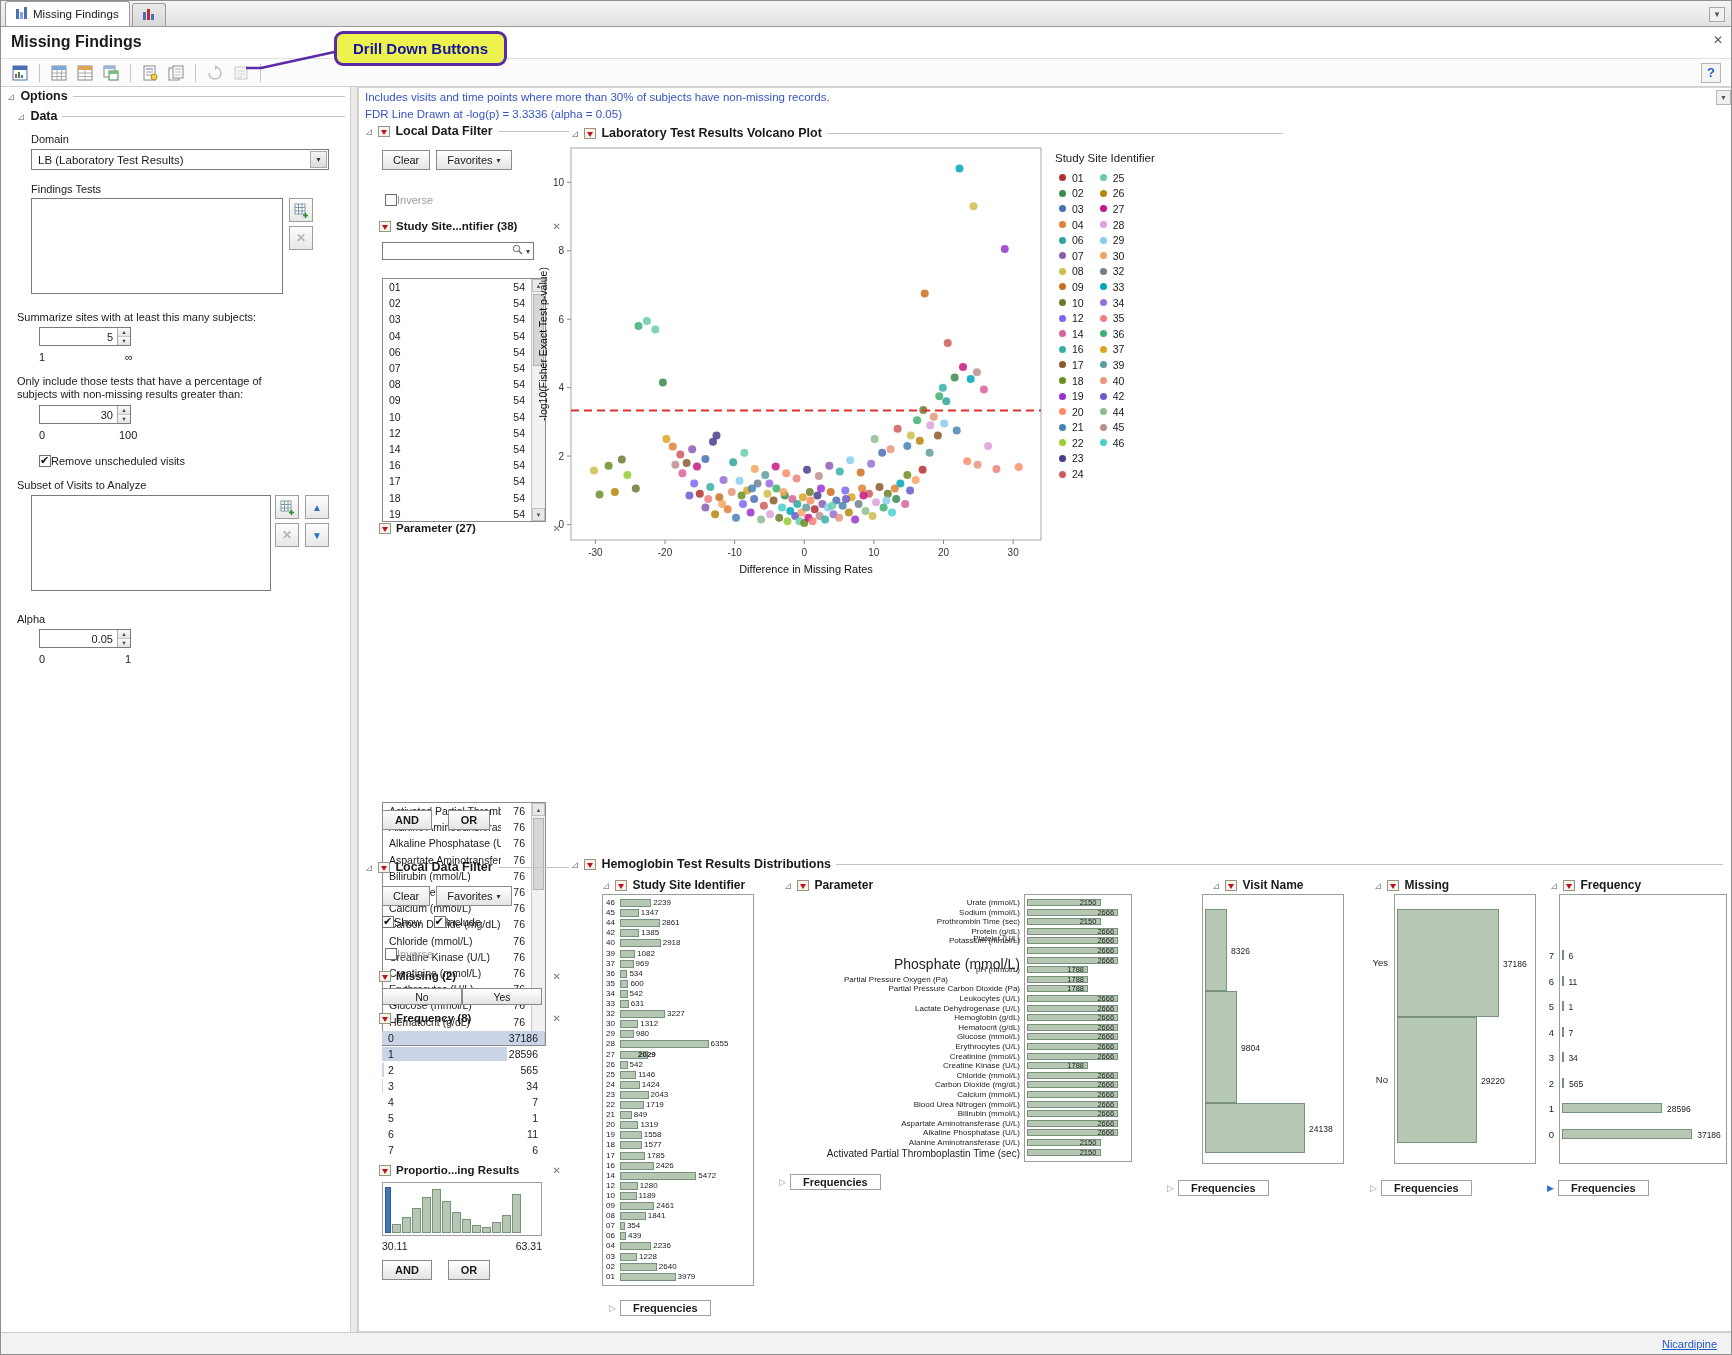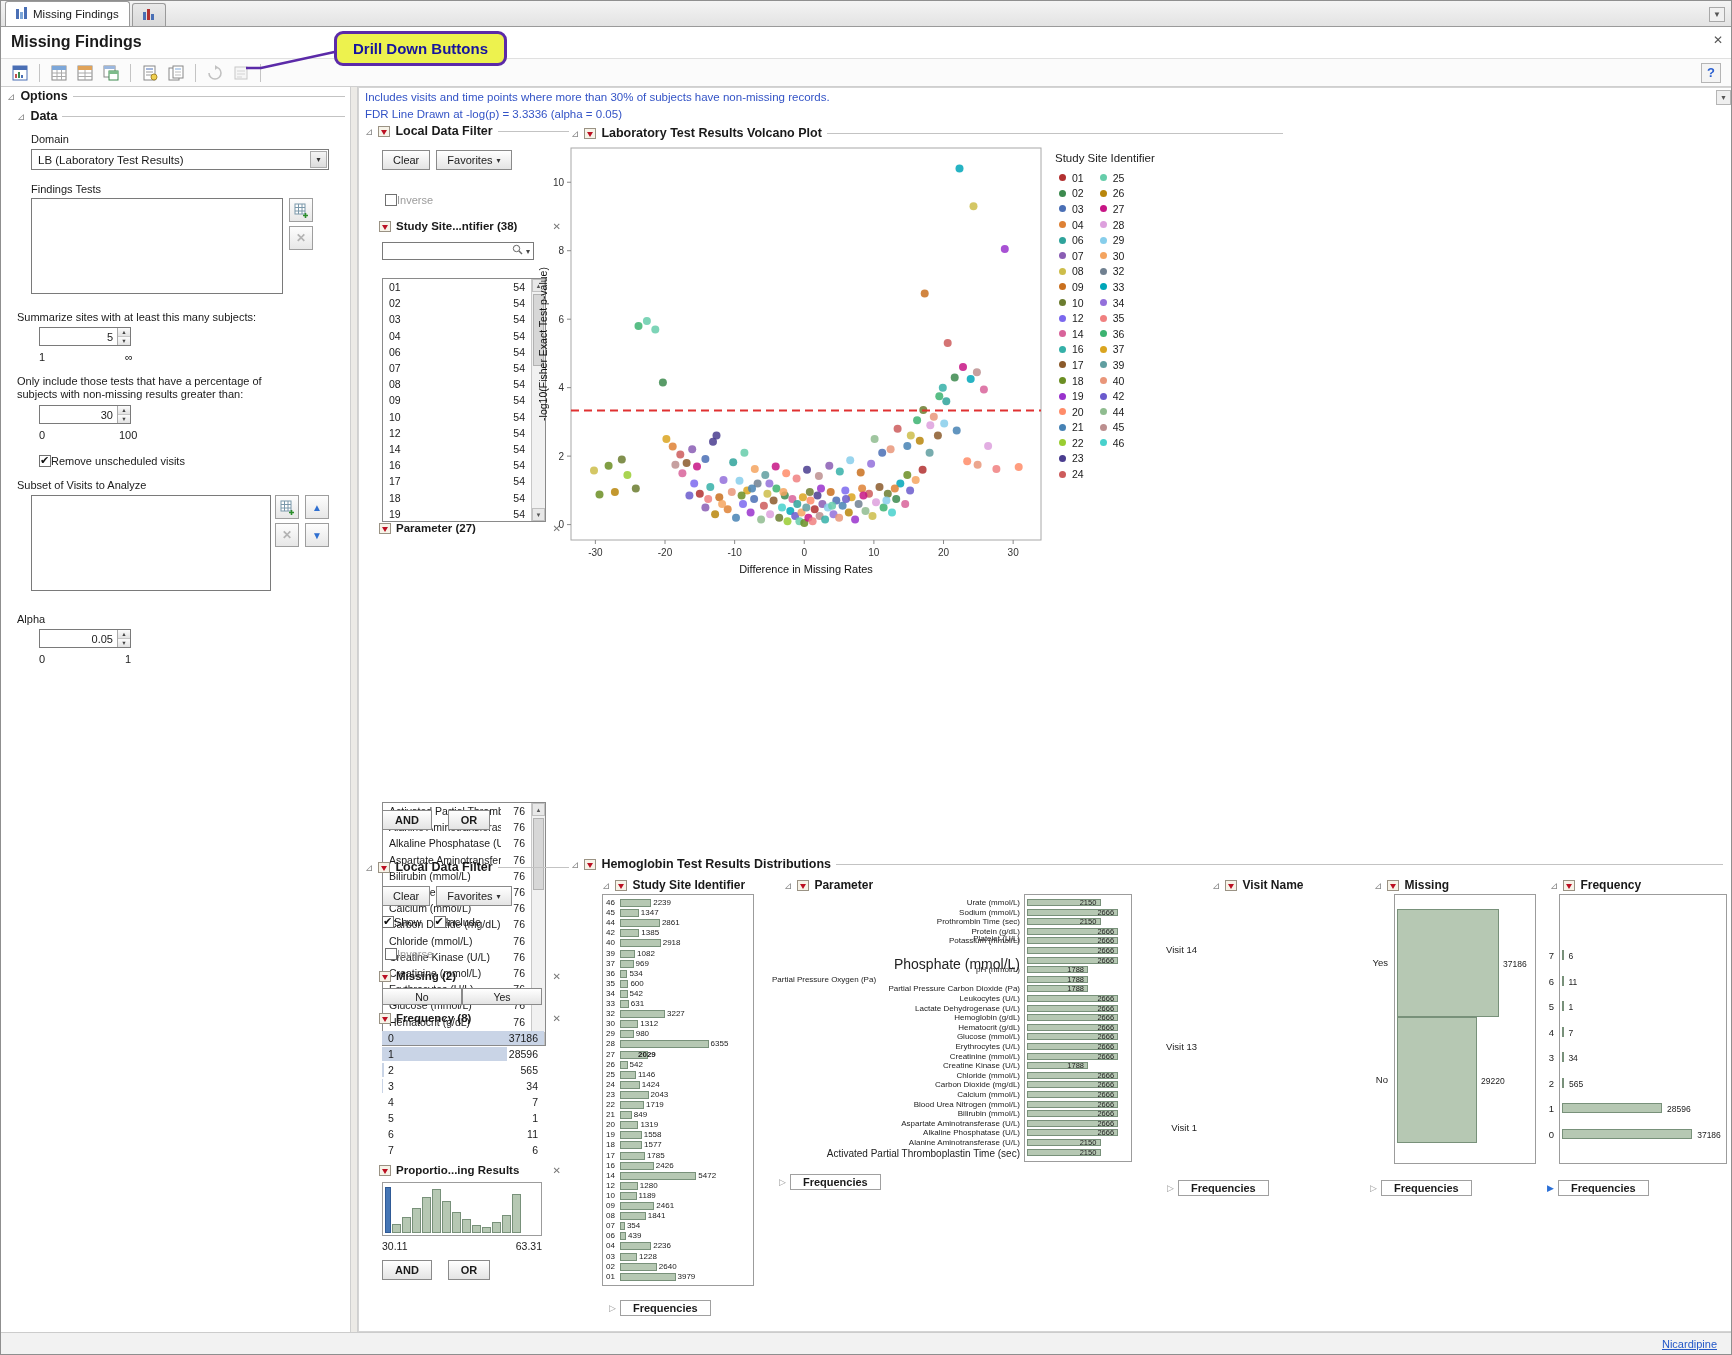--- a/index.html
+++ b/index.html
@@ -1075,21 +1075,21 @@
   </div>
   <div id="param-labels" class="abs" style="left:413px;top:806px;width:250px;height:268px">
       <div class="clabel" style="left: 0px; width: 248px; top: 4px; text-align: right; font-size: 8px;">Urate (mmol/L)</div>
       <div class="clabel" style="left: 0px; width: 248px; top: 13.6px; text-align: right; font-size: 8px;">Sodium (mmol/L)</div>
       <div class="clabel" style="left: 0px; width: 248px; top: 23.2px; text-align: right; font-size: 8px;">Prothrombin Time (sec)</div>
       <div class="clabel" style="left: 0px; width: 248px; top: 32.8px; text-align: right; font-size: 8px;">Protein (g/dL)</div>
       <div class="clabel" style="left: 0px; width: 248px; top: 42.4px; text-align: right; font-size: 8px;">Potassium (mmol/L)</div>
       <div class="clabel" style="left: 0px; width: 248px; top: 40px; text-align: right; font-size: 8px;">Platelet (U/L)</div>
       <div class="clabel" style="left: 0px; width: 248px; top: 61.6px; text-align: right; font-size: 14px;">Phosphate (mmol/L)</div>
       <div class="clabel" style="left: 0px; width: 248px; top: 71.2px; text-align: right; font-size: 8px;">pH (mmol/L)</div>
-      <div class="clabel" style="left: 0px; width: 248px; top: 80.8px; text-align: left; font-size: 8px;">Partial Pressure Oxygen (Pa)</div>
+      <div class="clabel" style="left: 0px; width: 248px; top: 80.8px; text-align: center; font-size: 8px;">Partial Pressure Oxygen (Pa)</div>
       <div class="clabel" style="left: 0px; width: 248px; top: 90.4px; text-align: right; font-size: 8px;">Partial Pressure Carbon Dioxide (Pa)</div>
       <div class="clabel" style="left: 0px; width: 248px; top: 100px; text-align: right; font-size: 8px;">Leukocytes (U/L)</div>
       <div class="clabel" style="left: 0px; width: 248px; top: 109.6px; text-align: right; font-size: 8px;">Lactate Dehydrogenase (U/L)</div>
       <div class="clabel" style="left: 0px; width: 248px; top: 119.2px; text-align: right; font-size: 8px;">Hemoglobin (g/dL)</div>
       <div class="clabel" style="left: 0px; width: 248px; top: 128.8px; text-align: right; font-size: 8px;">Hematocrit (g/dL)</div>
       <div class="clabel" style="left: 0px; width: 248px; top: 138.4px; text-align: right; font-size: 8px;">Glucose (mmol/L)</div>
       <div class="clabel" style="left: 0px; width: 248px; top: 148px; text-align: right; font-size: 8px;">Erythrocytes (U/L)</div>
       <div class="clabel" style="left: 0px; width: 248px; top: 157.6px; text-align: right; font-size: 8px;">Creatinine (mmol/L)</div>
       <div class="clabel" style="left: 0px; width: 248px; top: 167.2px; text-align: right; font-size: 8px;">Creatine Kinase (U/L)</div>
       <div class="clabel" style="left: 0px; width: 248px; top: 176.8px; text-align: right; font-size: 8px;">Chloride (mmol/L)</div>
@@ -1161,24 +1161,27 @@
   <div class="freqbtn-row abs" style="left:420px;top:1086px">
     <span class="disc2">▷</span>
     <span class="freqbtn">Frequencies</span>
   </div>
 
   <div class="oheader abs" style="left:853px;top:790px">
     <span class="disc">⊿</span>
     <span class="rtbox"></span>
     <b style="font-size:12px">Visit Name</b>
   </div>
-  <div id="visit-labels" class="abs" style="left:788px;top:806px;width:52px;height:270px">
-      <div class="clabel" style="right: 2px; top: 50px; font-size: 9.5px;">Visit 14</div>
-      <div class="clabel" style="right: 2px; top: 147px; font-size: 9.5px;">Visit 13</div>
-      <div class="clabel" style="right: 2px; top: 228px; font-size: 9.5px;">Visit 1</div>
+  <div id="visit-frame" class="frame" style="left:843px;top:806px;width:142px;height:270px">
+      <div class="hbar" style="left: 2px; top: 14px; width: 22px; height: 82px;"></div>
+      <div class="clabel" style="left: 28px; top: 51px; font-size: 8.5px;">8326</div>
+      <div class="hbar" style="left: 2px; top: 96px; width: 32px; height: 112px;"></div>
+      <div class="clabel" style="left: 38px; top: 148px; font-size: 8.5px;">9804</div>
+      <div class="hbar" style="left: 2px; top: 208px; width: 100px; height: 50px;"></div>
+      <div class="clabel" style="left: 106px; top: 229px; font-size: 8.5px;">24138</div>
     </div>
   <div class="freqbtn-row abs" style="left:808px;top:1092px">
     <span class="disc2">▷</span>
     <span class="freqbtn">Frequencies</span>
   </div>
 
   <div class="oheader abs" style="left:1015px;top:790px">
     <span class="disc">⊿</span>
     <span class="rtbox"></span>
     <b style="font-size:12px">Missing</b>

